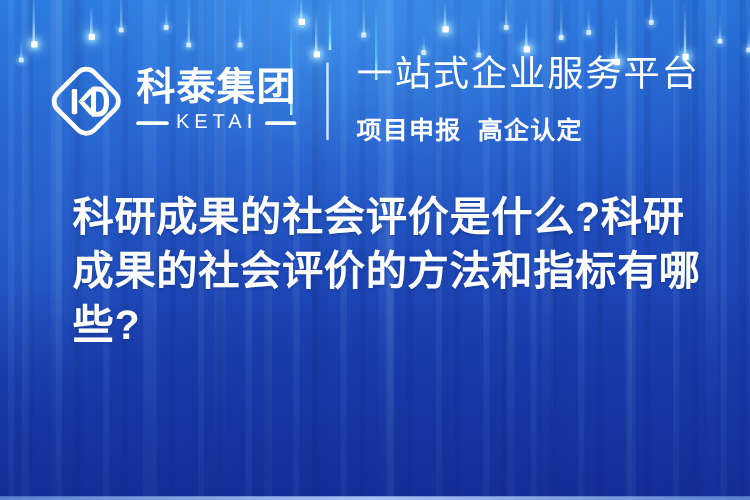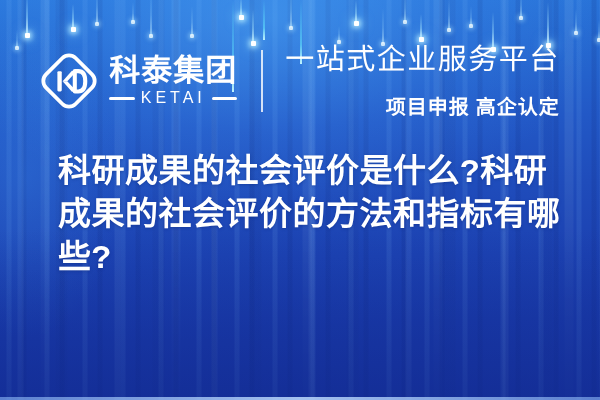--- a/index.html
+++ b/index.html
@@ -215,51 +215,50 @@
     height: 62px;
     background: rgba(255,255,255,0.80);
     margin: 0 22px 0 24px;
     flex: 0 0 2px;
   }
 
   .slogan-block {
     display: flex;
     flex-direction: column;
     justify-content: center;
-    text-align: right;
   }
 
   .slogan-main {
     font-family: "DejaVu Sans", "Liberation Sans", sans-serif;
     font-weight: 400;
     font-size: 29px;
     line-height: 1.12;
     color: #ffffff;
     letter-spacing: 1.5px;
     white-space: nowrap;
   }
 
   .slogan-sub {
-    font-family: Liberation Serif, serif;
+    font-family: Liberation Mono, monospace;
     font-weight: 700;
     font-size: 20px;
     line-height: 1.2;
     color: #ffffff;
     letter-spacing: 1px;
     margin-top: 20px;
     white-space: nowrap;
   }
 
   
   .headline {
     position: absolute;
     left: 58px;
     right: 36px;
     top: 152px;
-    font-family: Liberation Mono, monospace;
+    font-family: Liberation Sans, sans-serif;
     font-weight: 700;
     font-size: 33px;
     line-height: 43px;
     color: #ffffff;
     letter-spacing: 0.5px;
     text-shadow: 0 1px 3px rgba(10,35,110,0.35);
     word-break: break-all;
   }
 </style>
 </head>

